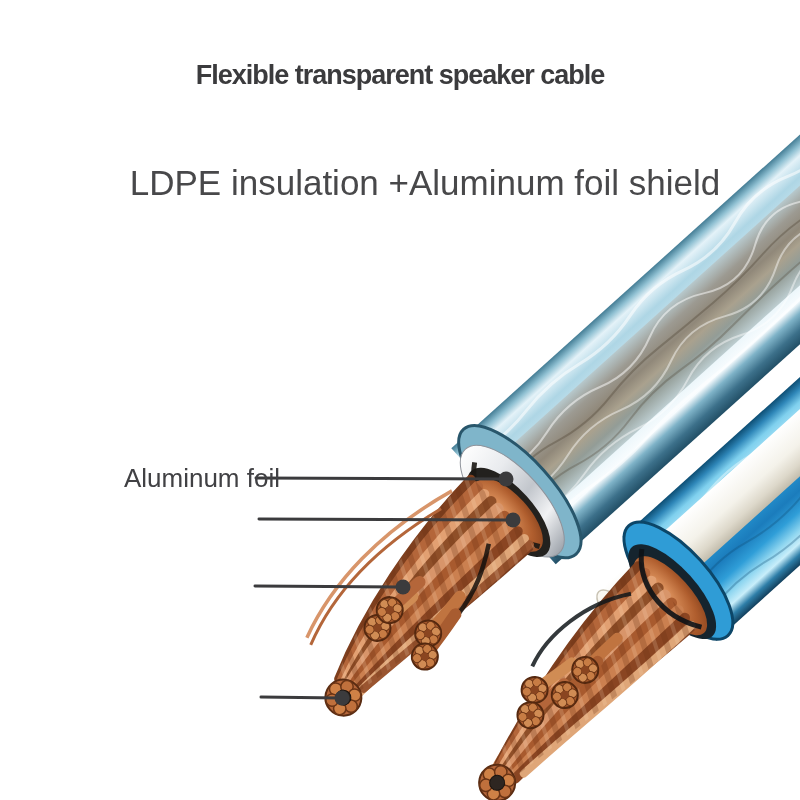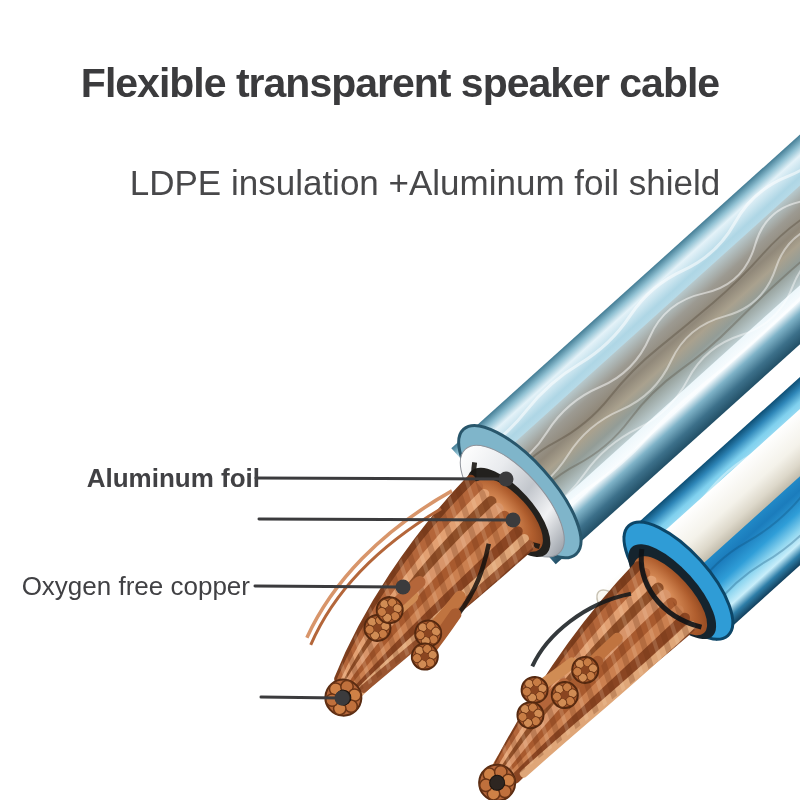--- a/index.html
+++ b/index.html
@@ -1,23 +1,23 @@
 <!DOCTYPE html>
 <html><head>
 <meta charset="utf-8">
 <style>
   html,body{margin:0;padding:0;background:#fff;}
   .stage{position:relative;width:800px;height:800px;background:#ffffff;overflow:hidden;
          font-family:"Liberation Sans",sans-serif;}
   .title{position:absolute;left:0;top:60px;width:800px;text-align:center;
-         font-size:41px;font-weight:700;letter-spacing:-1px;color:#3b3b3d;}
+         font-size:27px;font-weight:700;letter-spacing:-1px;color:#3b3b3d;}
   .subtitle{position:absolute;left:0;top:163px;width:772px;text-align:center;
          font-size:35px;font-weight:400;color:#48484a;margin-left:39px;}
   .callout{position:absolute;white-space:nowrap;font-size:26px;color:#414144;line-height:32px;}
-  .c1{top:462px;right:540px;font-weight:bold;}
+  .c1{top:462px;right:520px;}
   .c2{top:503px;right:545px;}
   .c3{top:570px;right:550px;}
   .c4{top:681px;right:548px;}
   svg.art{position:absolute;left:0;top:0;}
 </style>
 </head>
 <body>
 
 <div class="stage">
 
@@ -283,15 +283,14 @@
     </g>
     <g fill="#3b3b3d">
       <circle cx="506" cy="479" r="7.5"></circle>
       <circle cx="513" cy="520" r="7.5"></circle>
       <circle cx="403" cy="587" r="7.5"></circle>
       <circle cx="342" cy="698" r="7.5"></circle>
     </g>
   </svg>
 
   <div class="callout c1">Aluminum foil</div>
-  <div class="callout c3">Oxygen free copper</div>
 
 </div>
 
 </body></html>

